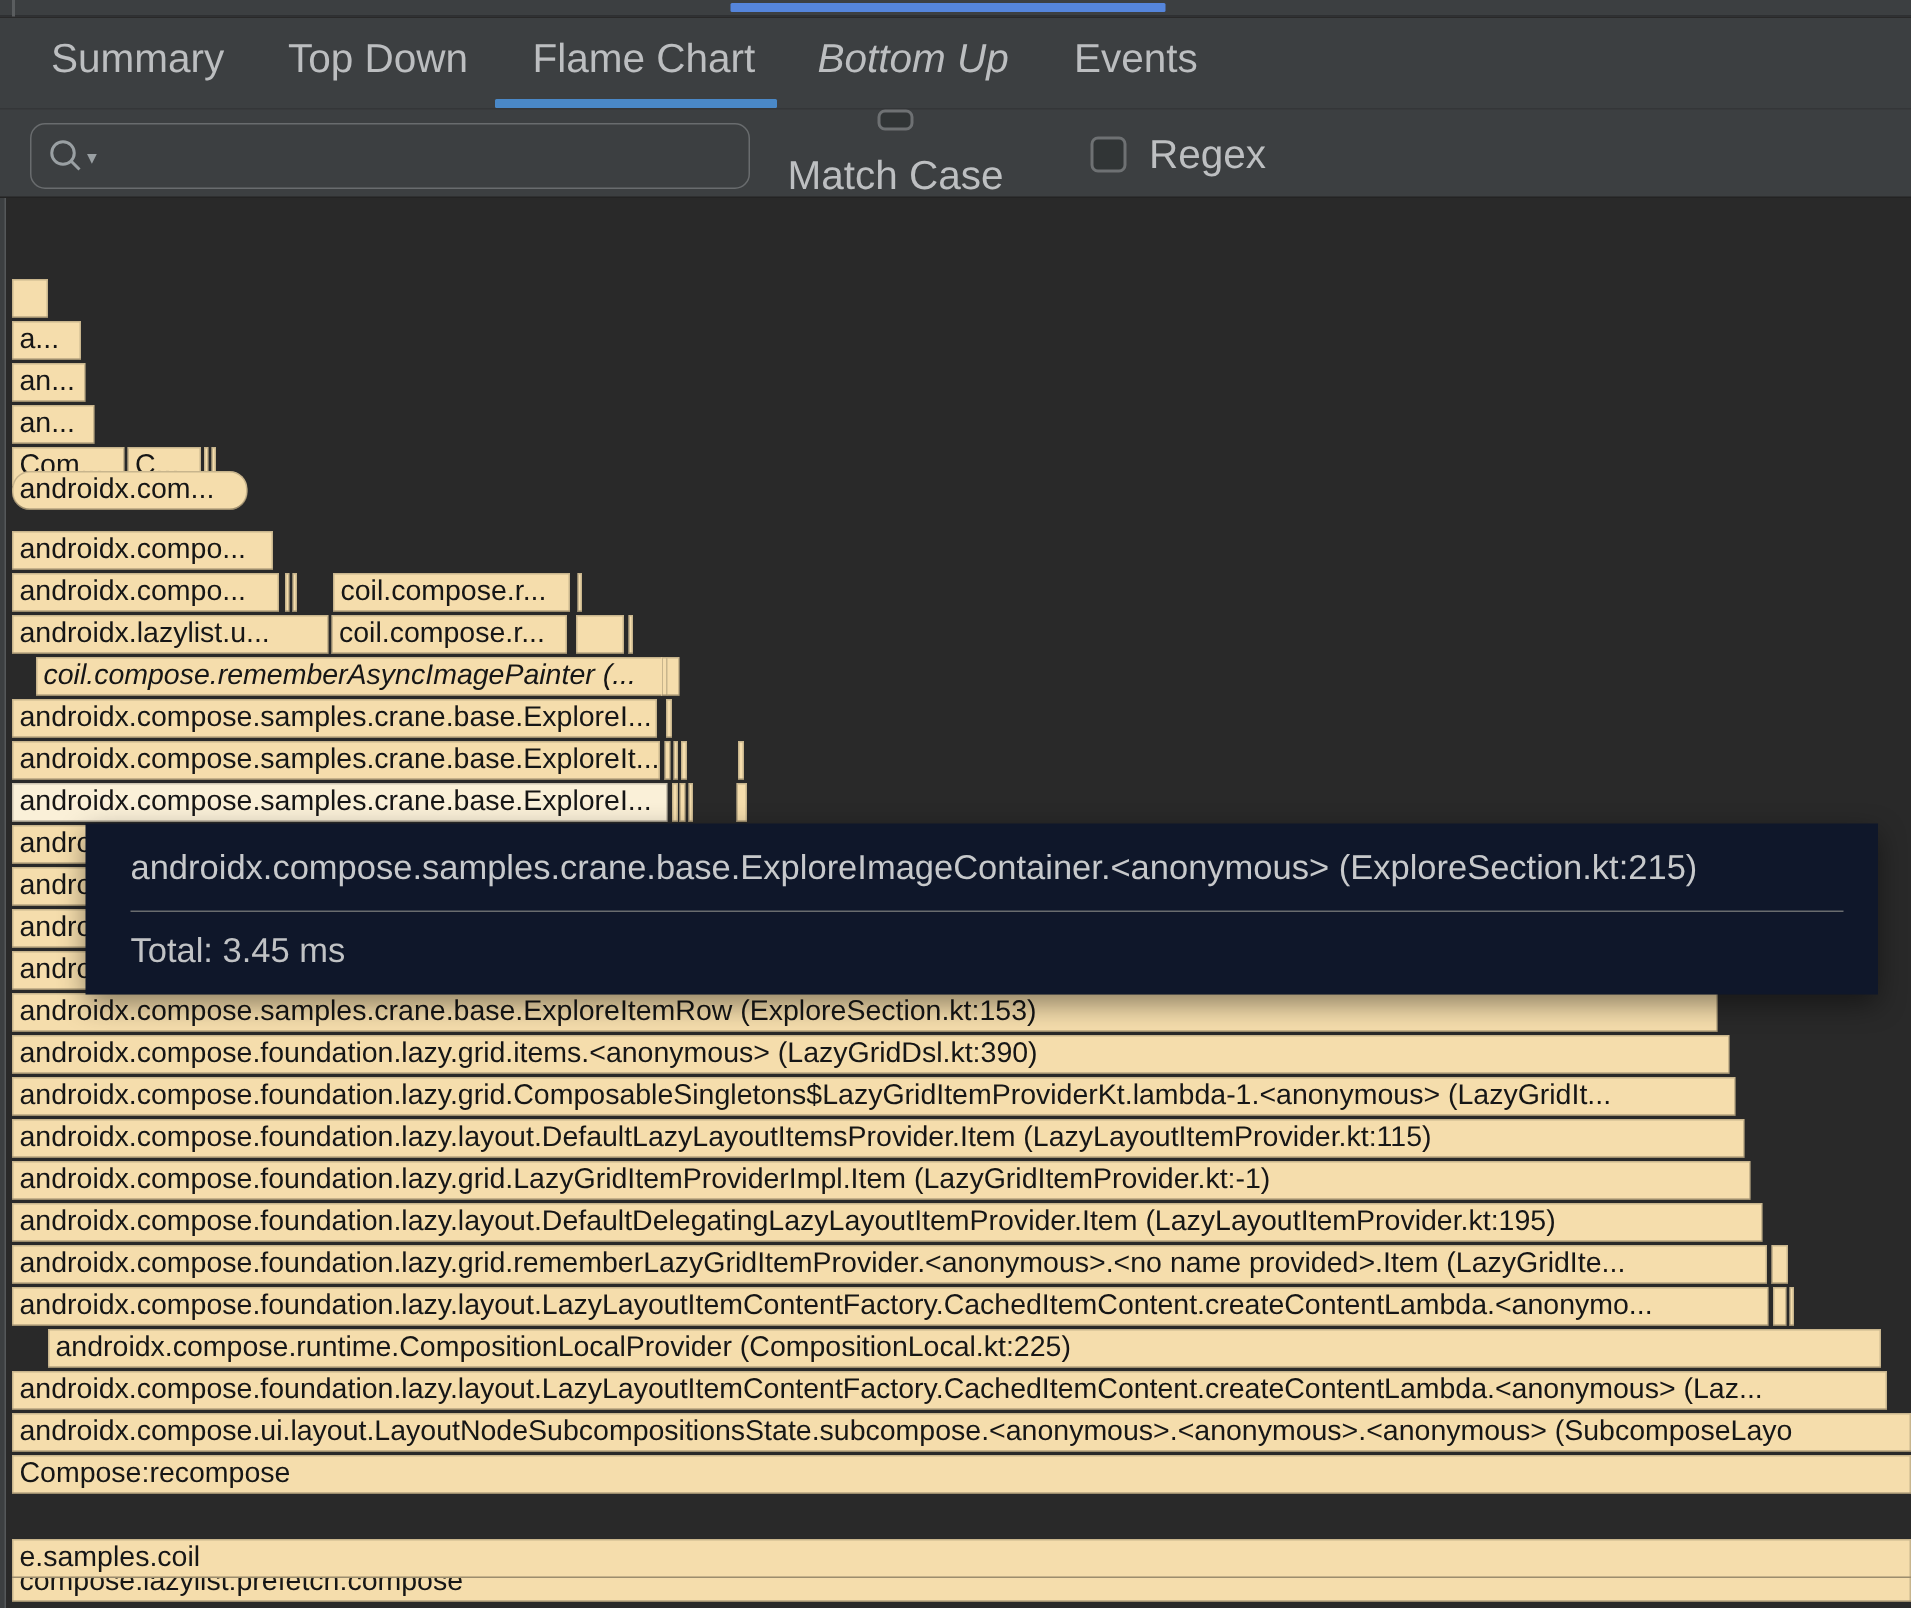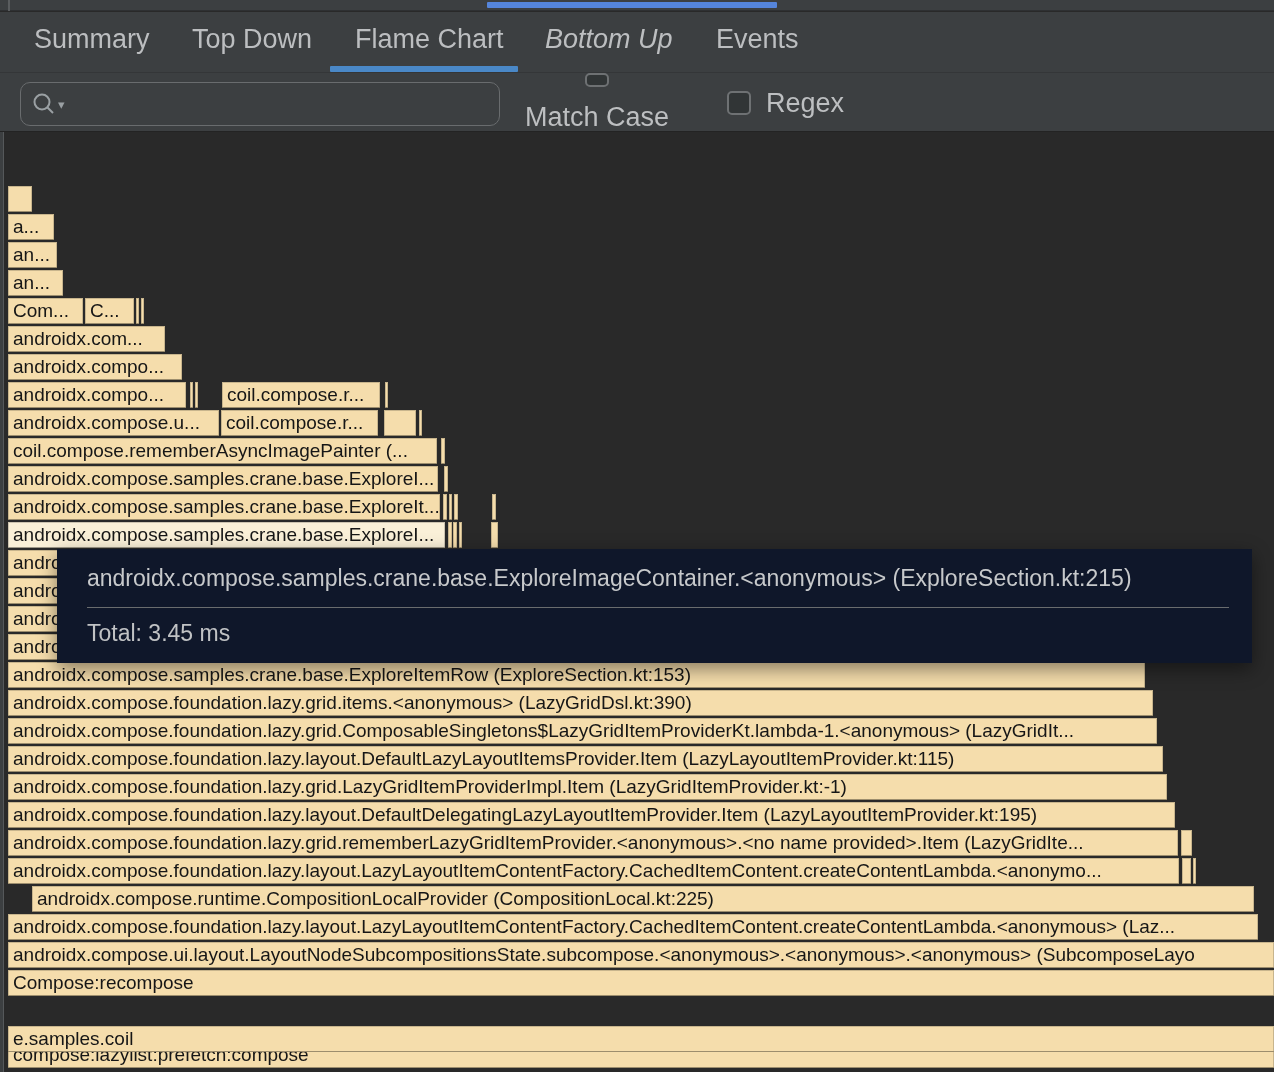--- a/index.html
+++ b/index.html
@@ -90,32 +90,32 @@
   <div class="chart">
     <div class="left-gutter"></div>
   <div class="bar sliver" style="left: 8px; top: 54px; width: 24px;"></div>
       <div class="bar" style="left: 8px; top: 82px; width: 46px;">a...</div>
       <div class="bar" style="left: 8px; top: 110px; width: 49px;">an...</div>
       <div class="bar" style="left: 8px; top: 138px; width: 55px;">an...</div>
       <div class="bar" style="left: 8px; top: 166px; width: 75px;">Com...</div>
       <div class="bar" style="left: 85px; top: 166px; width: 49px;">C...</div>
       <div class="bar sliver" style="left: 136px; top: 166px; width: 3px;"></div>
       <div class="bar sliver" style="left: 141px; top: 166px; width: 3px;"></div>
-      <div class="bar" style="left: 8px; top: 194px; width: 157px;">androidx.com...</div>
+      <div class="bar" style="left: 8px; top: 182px; width: 157px; border-radius: 12px;">androidx.com...</div>
       <div class="bar" style="left: 8px; top: 222px; width: 174px;">androidx.compo...</div>
       <div class="bar" style="left: 8px; top: 250px; width: 178px;">androidx.compo...</div>
       <div class="bar sliver" style="left: 190px; top: 250px; width: 3px;"></div>
       <div class="bar sliver" style="left: 195px; top: 250px; width: 3px;"></div>
       <div class="bar" style="left: 222px; top: 250px; width: 158px;">coil.compose.r...</div>
       <div class="bar sliver" style="left: 385px; top: 250px; width: 3px;"></div>
-      <div class="bar" style="left: 8px; top: 278px; width: 211px;">androidx.compose.u...</div>
+      <div class="bar" style="left: 8px; top: 278px; width: 211px;">androidx.lazylist.u...</div>
       <div class="bar" style="left: 221px; top: 278px; width: 157px;">coil.compose.r...</div>
       <div class="bar sliver" style="left: 384px; top: 278px; width: 32px;"></div>
       <div class="bar sliver" style="left: 419px; top: 278px; width: 3px;"></div>
-      <div class="bar" style="left: 8px; top: 306px; width: 429px;">coil.compose.rememberAsyncImagePainter (...</div>
+      <div class="bar" style="left: 24px; top: 306px; width: 429px; font-style: italic;">coil.compose.rememberAsyncImagePainter (...</div>
       <div class="bar sliver" style="left: 441px; top: 306px; width: 4px;"></div>
       <div class="bar" style="left: 8px; top: 334px; width: 430px;">androidx.compose.samples.crane.base.ExploreI...</div>
       <div class="bar sliver" style="left: 444px; top: 334px; width: 4px;"></div>
       <div class="bar" style="left: 8px; top: 362px; width: 432px;">androidx.compose.samples.crane.base.ExploreIt...</div>
       <div class="bar sliver" style="left: 443px; top: 362px; width: 4px;"></div>
       <div class="bar sliver" style="left: 449px; top: 362px; width: 3px;"></div>
       <div class="bar sliver" style="left: 454px; top: 362px; width: 4px;"></div>
       <div class="bar sliver" style="left: 492px; top: 362px; width: 4px;"></div>
       <div class="bar hover" style="left: 8px; top: 390px; width: 437px;">androidx.compose.samples.crane.base.ExploreI...</div>
       <div class="bar sliver" style="left: 448px; top: 390px; width: 4px;"></div>

